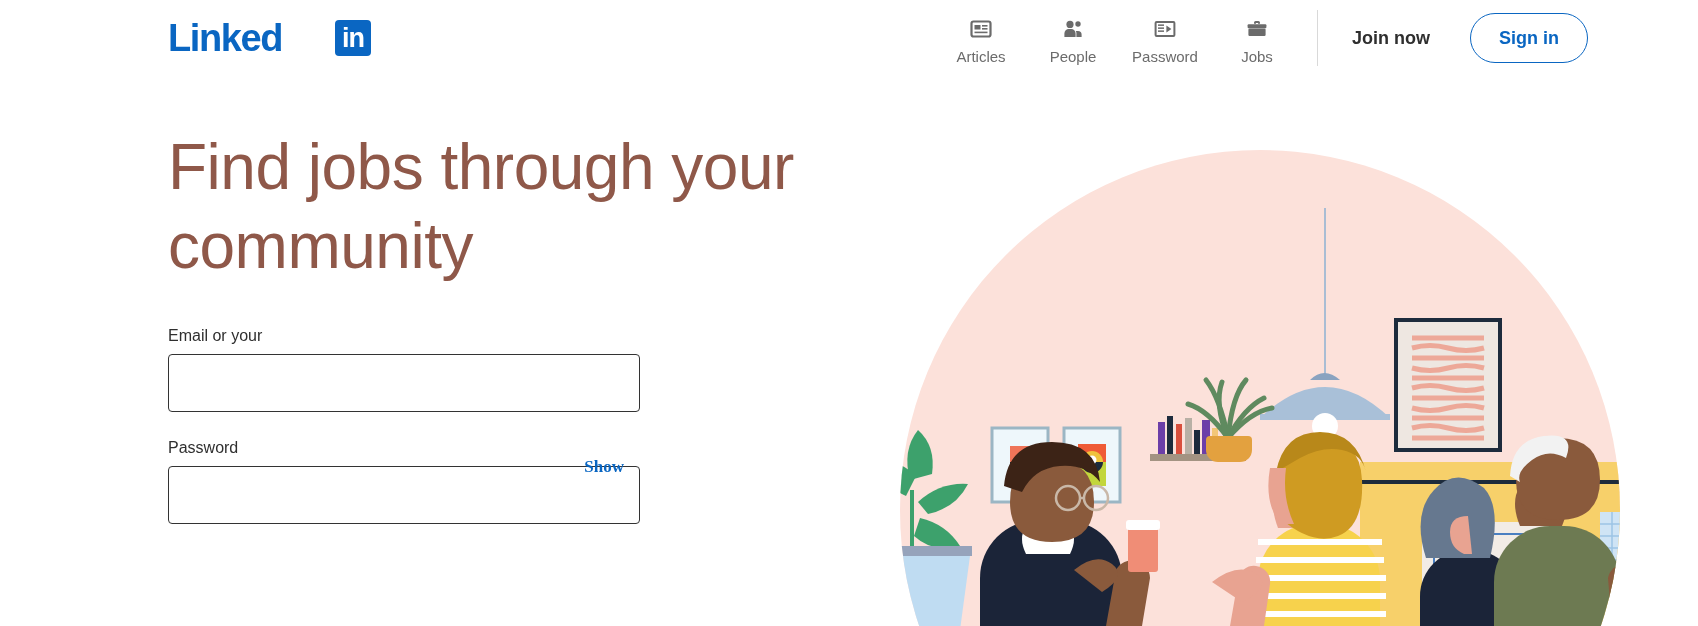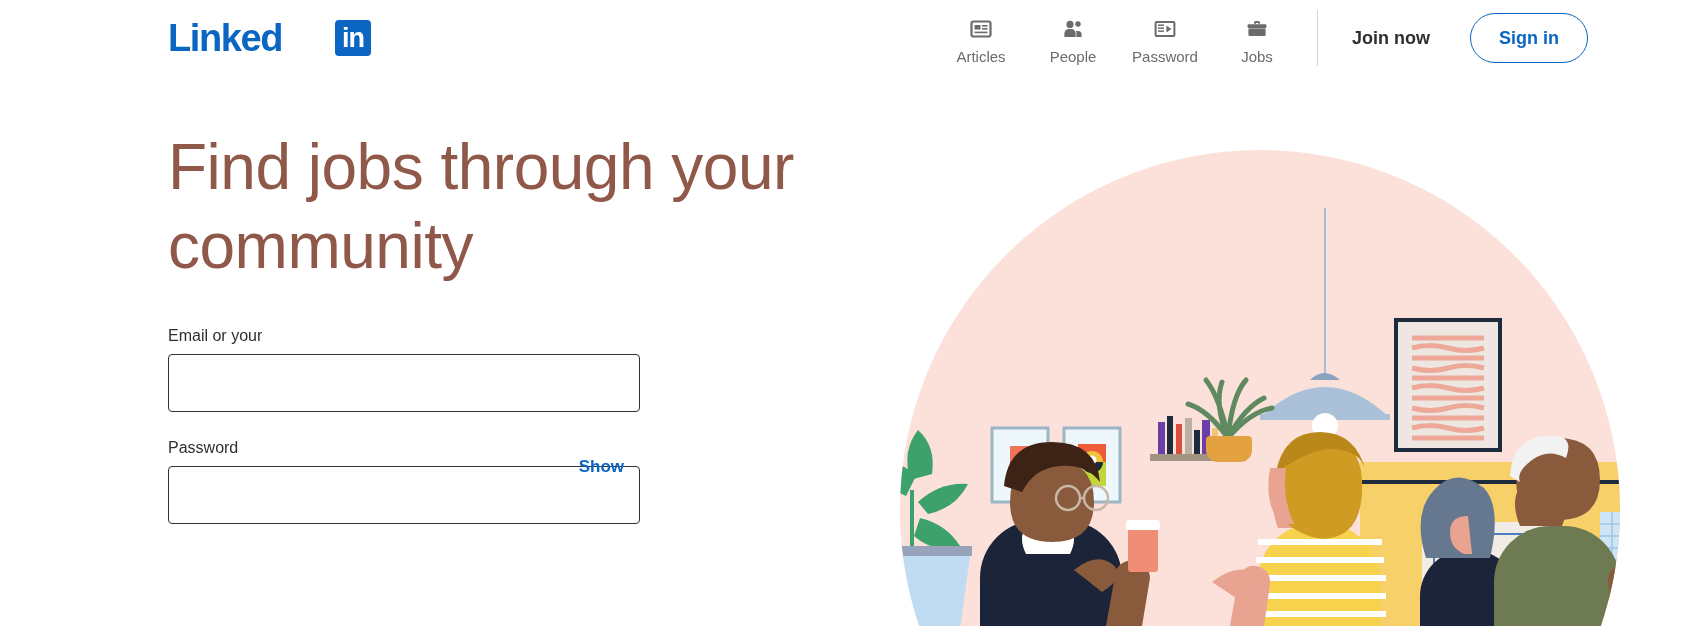--- a/index.html
+++ b/index.html
@@ -187,21 +187,21 @@
     top: 0;
     height: 58px;
     display: flex;
     align-items: center;
     font-size: 17px;
     font-weight: bold;
     color: #0a66c2;
     background: transparent;
     border: none;
     cursor: pointer;
-    font-family: Liberation Sans, sans-serif;
+    font-family: Liberation Serif, serif;
     padding: 0;
   }
 
   
   .illustration {
     position: absolute;
     left: 860px;
     top: 150px;
     width: 838px;
     height: 476px;

